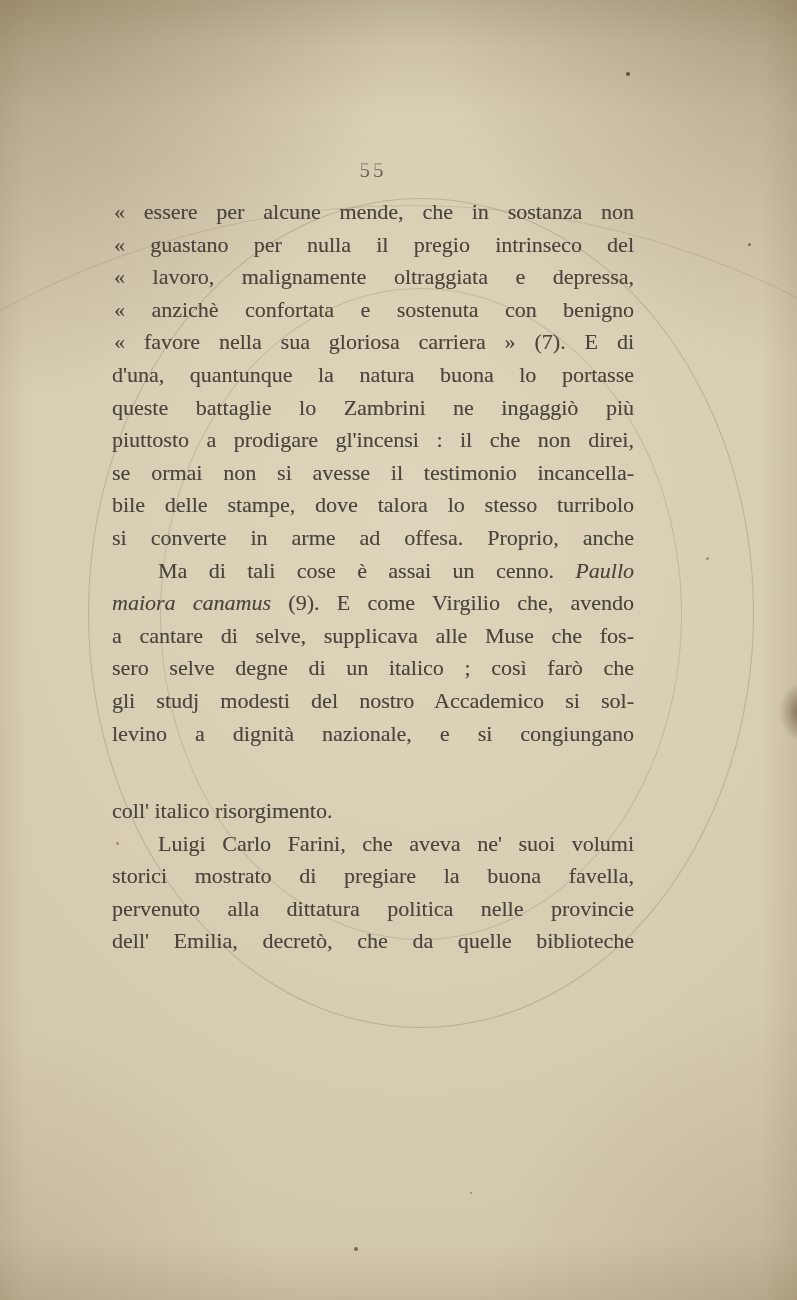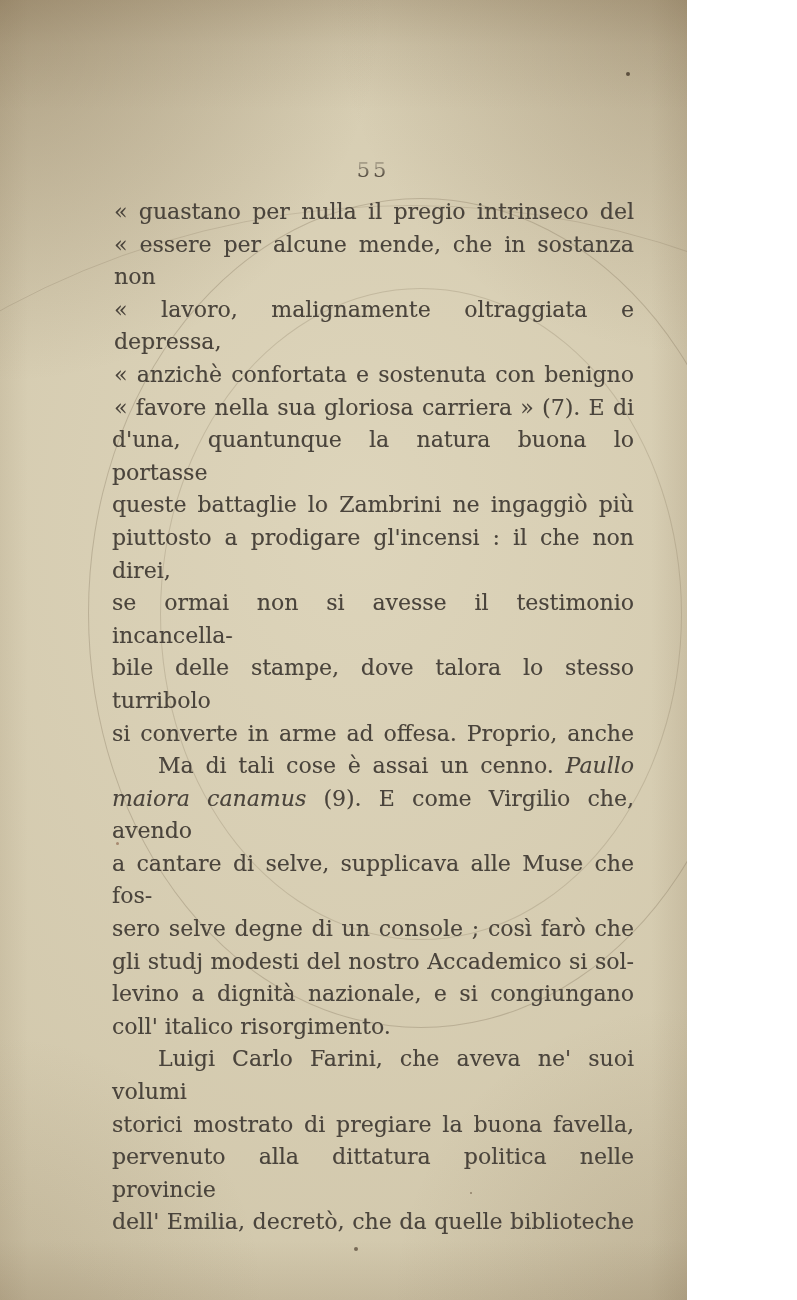--- a/index.html
+++ b/index.html
@@ -3,33 +3,34 @@
 <meta charset="utf-8">
 <style>
   html,body{
     margin:0; padding:0;
     width:797px; height:1300px;
     overflow:hidden;
     font-family:"DejaVu Serif","Liberation Serif",serif;
   }
   .page{
     position:relative;
-    width:687px; height:1300px;
+    width:797px; height:1300px;
     background-color:#d1c7ab;
     background-image:
       radial-gradient(circle at 0% 0%, rgba(110,88,58,0.38), rgba(110,88,58,0) 26%),
       radial-gradient(circle at 100% 0%, rgba(110,88,58,0.30), rgba(110,88,58,0) 24%),
       radial-gradient(circle at 100% 100%, rgba(110,88,58,0.18), rgba(110,88,58,0) 20%),
       radial-gradient(circle at 0% 100%, rgba(110,88,58,0.16), rgba(110,88,58,0) 18%),
       linear-gradient(180deg, rgba(122,100,70,0.28) 0px, rgba(122,100,70,0.10) 45px, rgba(122,100,70,0) 110px),
       linear-gradient(0deg, rgba(122,100,70,0.16) 0px, rgba(122,100,70,0) 60px),
       linear-gradient(90deg, rgba(122,100,70,0.10) 0px, rgba(122,100,70,0) 28px),
       linear-gradient(270deg, rgba(122,100,70,0.14) 0px, rgba(122,100,70,0) 36px),
       radial-gradient(ellipse 130% 95% at 52% 40%, rgba(236,229,206,0.45), rgba(236,229,206,0) 70%);
     overflow:hidden;
+    font-family:Liberation Serif, serif;
   }
   
   .arc{
     position:absolute;
     border:1px solid rgba(105,90,65,0.26);
     border-radius:50%;
     pointer-events:none;
   }
   .arc.a1{ left:88px;  top:198px; width:664px; height:828px; }
   .arc.a2{ left:160px; top:288px; width:520px; height:650px; border-color:rgba(105,90,65,0.20); }
@@ -63,21 +64,21 @@
     font-size:22px;
     line-height:32.6px;
     color:#4a443c;
     text-shadow:0.3px 0.4px 0.5px rgba(60,50,40,0.30);
   }
   .line{
     text-align:justify;
     text-align-last:justify;
     white-space:normal;
   }
-  .line.short{ text-align-last:left; }
+  .line.short{ text-align-last:left;margin-top:45px; }
   .line.indent{ text-indent:46px; }
   .line.quote{ padding-left:2px; }
   .line .it{ font-style:italic; }
 </style>
 </head>
 <body>
 
 <div class="page">
   <div class="arc a3"></div>
   <div class="arc a1"></div>
@@ -87,35 +88,35 @@
   <div class="speck s2"></div>
   <div class="speck s3"></div>
   <div class="speck s4"></div>
   <div class="speck s5"></div>
   <div class="speck s6"></div>
   <div class="stain"></div>
 
   <div class="page-number">55</div>
 
   <div class="text-block" id="text-block">
+      <div class="line quote"><span>« essere per alcune mende, che in sostanza non</span></div>
       <div class="line quote"><span>« guastano per nulla il pregio intrinseco del</span></div>
-      <div class="line quote"><span>« essere per alcune mende, che in sostanza non</span></div>
       <div class="line quote"><span>« lavoro, malignamente oltraggiata e depressa,</span></div>
       <div class="line quote"><span>« anzichè confortata e sostenuta con benigno</span></div>
       <div class="line quote"><span>« favore nella sua gloriosa carriera » (7). E di</span></div>
       <div class="line"><span>d'una, quantunque la natura buona lo portasse</span></div>
       <div class="line"><span>queste battaglie lo Zambrini ne ingaggiò più</span></div>
       <div class="line"><span>piuttosto a prodigare gl'incensi : il che non direi,</span></div>
       <div class="line"><span>se ormai non si avesse il testimonio incancella-</span></div>
       <div class="line"><span>bile delle stampe, dove talora lo stesso turribolo</span></div>
       <div class="line"><span>si converte in arme ad offesa. Proprio, anche</span></div>
       <div class="line indent"><span>Ma di tali cose è assai un cenno. </span><span class="it">Paullo</span></div>
       <div class="line"><span class="it">maiora canamus</span><span> (9). E come Virgilio che, avendo</span></div>
       <div class="line"><span>a cantare di selve, supplicava alle Muse che fos-</span></div>
-      <div class="line"><span>sero selve degne di un console ; così farò che</span></div>
+      <div class="line"><span>sero selve degne di un italico ; così farò che</span></div>
       <div class="line"><span>gli studj modesti del nostro Accademico si sol-</span></div>
       <div class="line"><span>levino a dignità nazionale, e si congiungano</span></div>
       <div class="line short"><span>coll' italico risorgimento.</span></div>
       <div class="line indent"><span>Luigi Carlo Farini, che aveva ne' suoi volumi</span></div>
       <div class="line"><span>storici mostrato di pregiare la buona favella,</span></div>
       <div class="line"><span>pervenuto alla dittatura politica nelle provincie</span></div>
       <div class="line"><span>dell' Emilia, decretò, che da quelle biblioteche</span></div>
     </div>
 </div>
 

